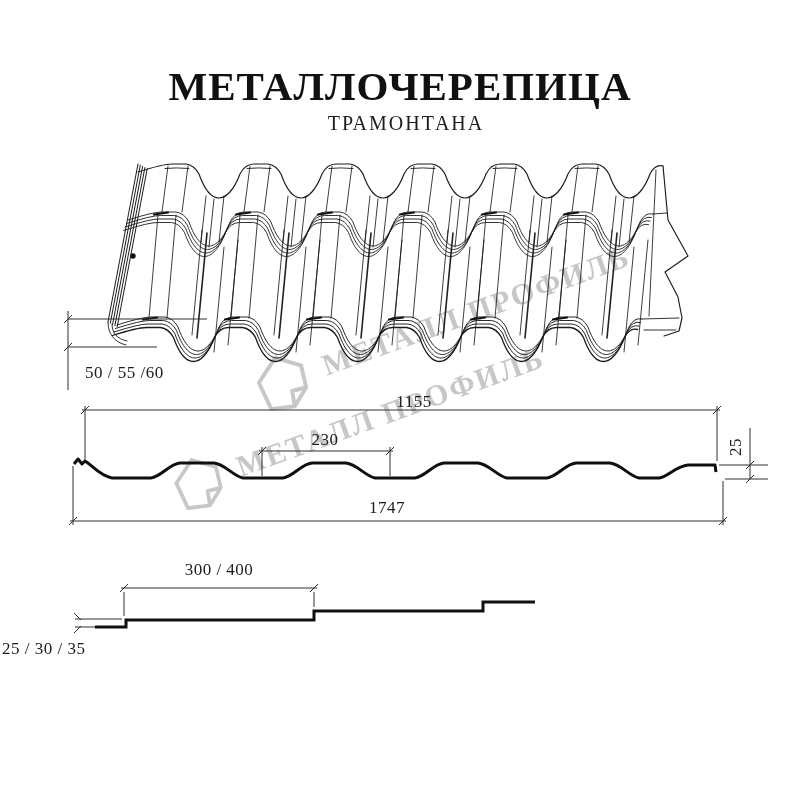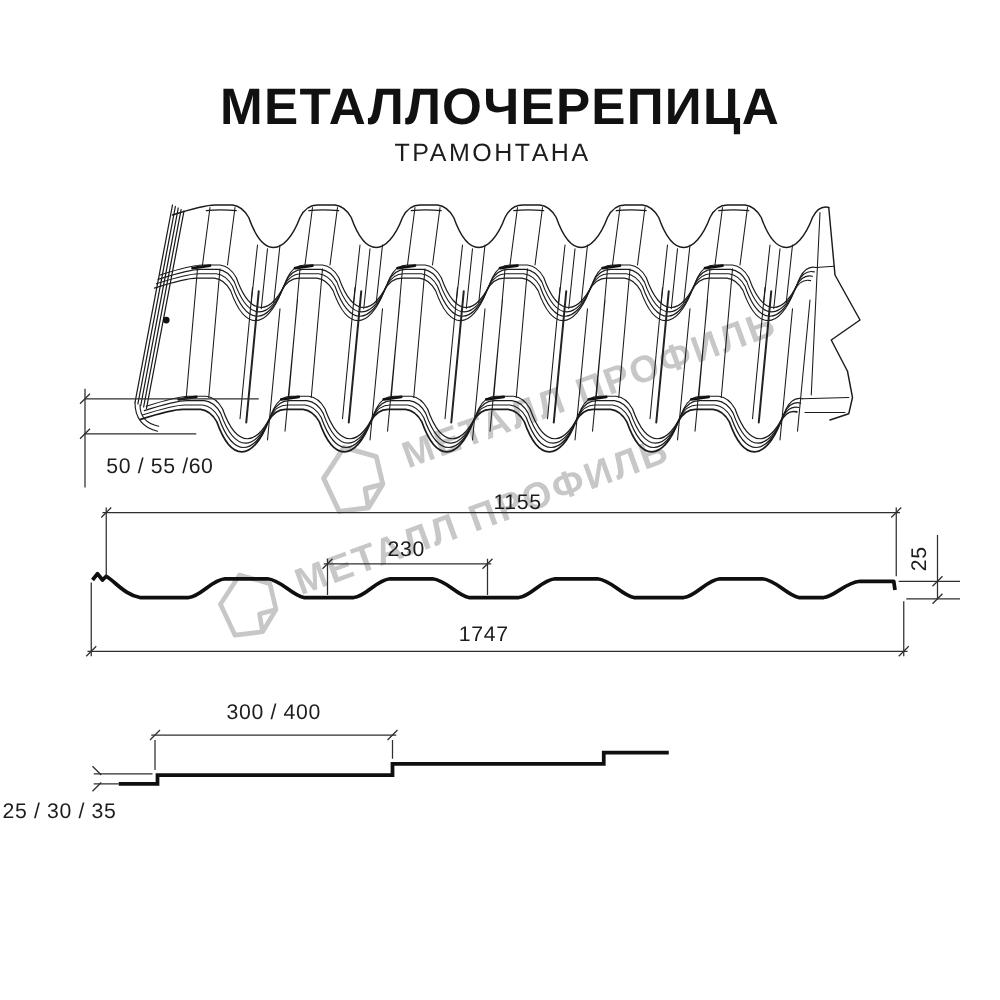--- a/index.html
+++ b/index.html
@@ -1,20 +1,20 @@
 <!DOCTYPE html>
 <html><head>
 <meta charset="utf-8">
 <style>
   html,body{margin:0;padding:0;background:#fff;}
   .stage{position:relative;width:800px;height:800px;background:#fff;overflow:hidden;
-         font-family:Liberation Sans, sans-serif;color:#1a1a1a;}
+         font-family:Liberation Serif, serif;color:#1a1a1a;}
   .title{position:absolute;left:0;top:62px;width:800px;text-align:center;
          font-size:41px;font-weight:800;letter-spacing:1px;color:#111;}
-  .subtitle{position:absolute;left:0;top:112px;width:788px;text-align:center;
+  .subtitle{position:absolute;left:12px;top:112px;width:788px;text-align:center;
          font-size:20px;font-weight:500;letter-spacing:2px;color:#1c1c1c;}
   .wm{position:absolute;display:flex;align-items:center;gap:12px;
       transform:rotate(-20deg);transform-origin:left center;
       color:#c7c7c7;font-size:30px;font-weight:600;letter-spacing:2px;white-space:nowrap;
       z-index:1;user-select:none;}
   .wm svg{flex:0 0 auto;}
   .wm1{left:250px;top:360px;}
   .wm2{left:168px;top:462px;}
   .art{position:absolute;left:0;top:0;z-index:2;}
   .dim{position:absolute;z-index:3;font-size:17px;color:#1c1c1c;letter-spacing:0.5px;white-space:nowrap;}

